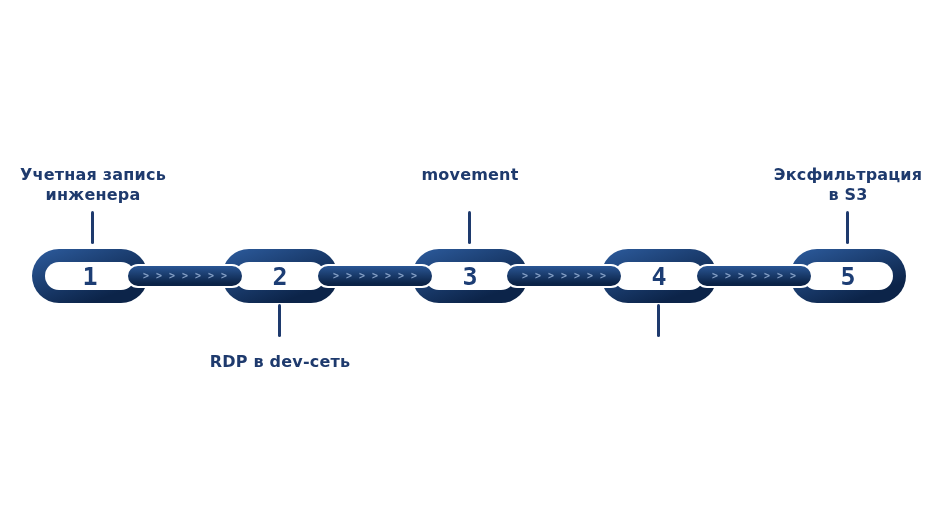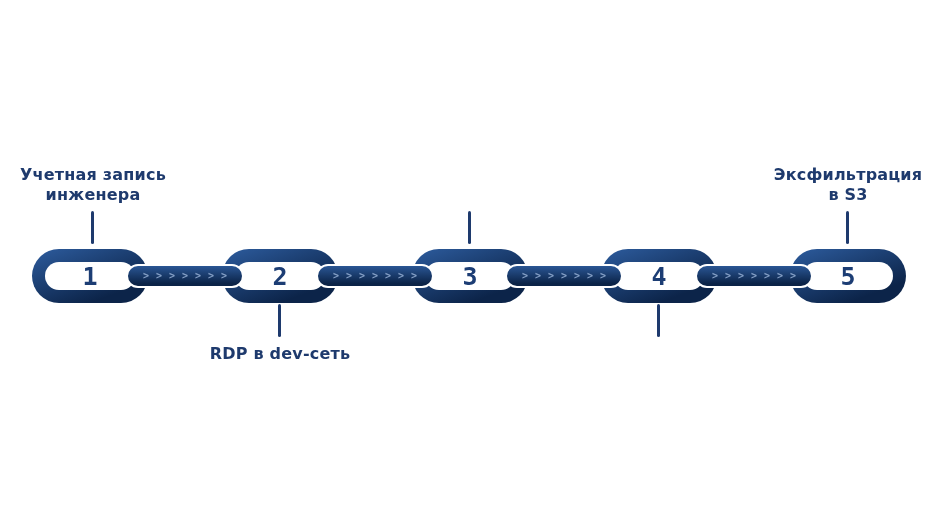--- a/index.html
+++ b/index.html
@@ -48,21 +48,21 @@
     user-select:none;
   }
   .bar-1{left:126px}.bar-2{left:316px}.bar-3{left:505px}.bar-4{left:695px}
   
   .step-label{
     position:absolute;width:220px;text-align:center;z-index:1;
     color:var(--text);font-size:16px;font-weight:bold;line-height:20px;letter-spacing:.2px;
   }
   .step-label span{display:block}
   .label-top{top:165px}
-  .label-bottom{top:344px}
+  .label-bottom{top:352px}
   .lbl-1{left:-17px}.lbl-3{left:360px}.lbl-5{left:738px}
   .lbl-2{left:170px}.lbl-4{left:549px}
   .pointer{
     position:absolute;width:3px;height:33px;border-radius:1.5px;
     background:var(--text);z-index:1;
   }
   .ptr-top{top:211px}
   .ptr-bottom{top:304px}
   .ptr-1{left:91px}.ptr-3{left:468px}.ptr-5{left:846px}
   .ptr-2{left:278px}.ptr-4{left:657px}
@@ -72,20 +72,21 @@
 
 <div class="canvas">
 
   <div class="step-label label-top lbl-1">
     <span>Учетная запись</span>
     <span>инженера</span>
   </div>
   <div class="pointer ptr-top ptr-1"></div>
 
   <div class="step-label label-top lbl-3">
+    <span>movement</span>
   </div>
   <div class="pointer ptr-top ptr-3"></div>
 
   <div class="step-label label-top lbl-5">
     <span>Эксфильтрация</span>
     <span>в S3</span>
   </div>
   <div class="pointer ptr-top ptr-5"></div>
 
   <div class="pointer ptr-bottom ptr-2"></div>

